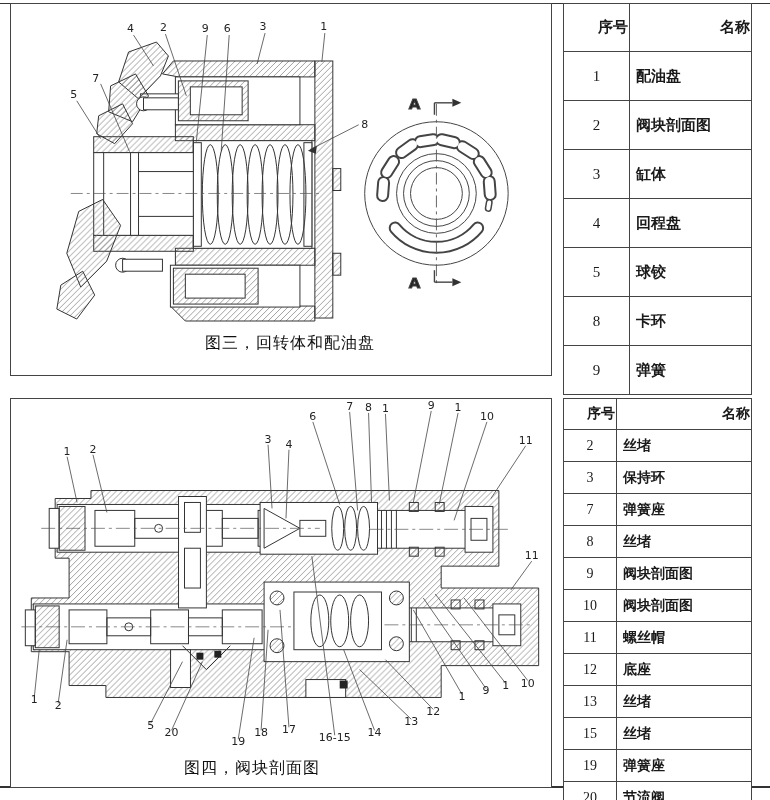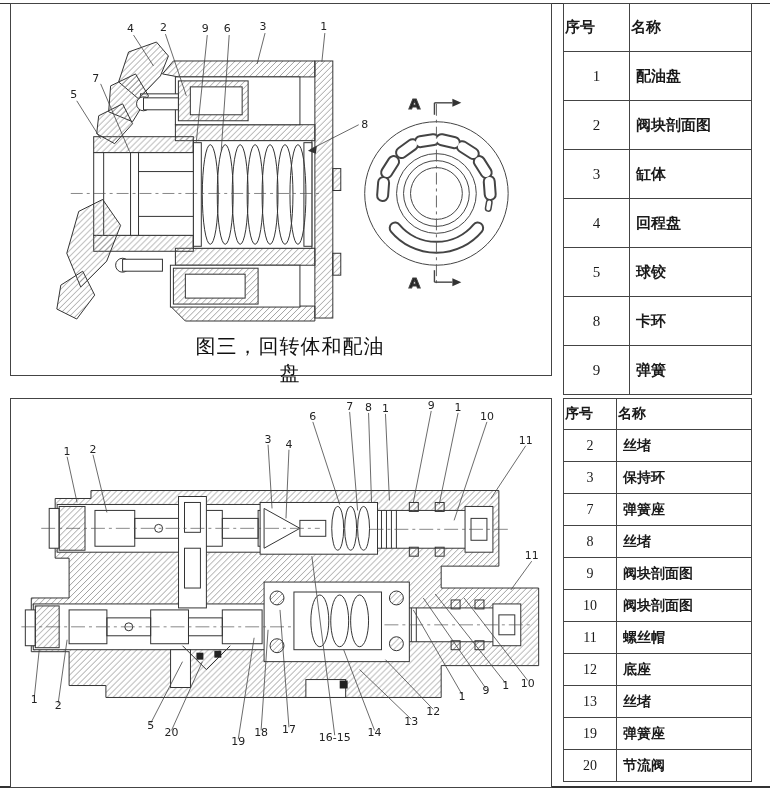--- a/index.html
+++ b/index.html
@@ -1,23 +1,23 @@
 <!DOCTYPE html>
 <html><head>
 <meta charset="utf-8">
 <style>
   html,body{margin:0;padding:0;background:#fff;}
   #page{position:relative;width:770px;height:800px;background:#fff;overflow:hidden;
         font-family:"Liberation Serif","DejaVu Serif",serif;color:#1a1a1a;}
   .rule{position:absolute;left:0;width:770px;background:#333;}
   .figbox{position:absolute;left:10px;width:540px;border:1px solid #444;background:#fff;}
-  .figcap{position:absolute;text-align:center;font-size:20px;letter-spacing:1px;color:#111;}
+  .figcap{position:absolute;text-align:center;font-size:16px;letter-spacing:1px;color:#111;}
   table.parts{position:absolute;left:563px;width:189px;border-collapse:collapse;table-layout:fixed;background:#fff;}
   table.parts td,table.parts th{border:1px solid #444;overflow:hidden;white-space:nowrap;}
-  table.parts th{font-weight:bold;text-align:left;}
+  table.parts th{font-weight:bold;text-align:right;}
   td.num{text-align:center;}
   td.nm{text-align:left;padding-left:6px;font-weight:bold;}
   #t3{top:3px;font-size:15px;}
   #t3 th{height:45px;font-size:15px;}
   #t3 td{height:46px;}
   #t3 .num{width:63px;}
   #t4{top:398px;font-size:14px;}
   #t4 th{height:28px;}
   #t4 td{height:29px;}
   #t4 .num{width:50px;}
@@ -353,20 +353,21 @@
         <text x="365" y="339">14</text>
         <text x="402" y="328">13</text>
         <text x="424" y="318">12</text>
         <text x="453" y="303">1</text>
         <text x="477" y="297">9</text>
         <text x="497" y="292">1</text>
         <text x="519" y="289">10</text>
       </g>
     </svg>
   </div>
+  <div class="figcap" style="left:152px;top:758px;width:200px;">图四，阀块剖面图</div>
 
   <table class="parts" id="t4">
     <tbody>
         <tr>
       <th class="num">序号</th>
       <th>名称</th>
     </tr>
     <tr>
           <td class="num">2</td>
           <td class="nm">丝堵</td>
@@ -397,20 +398,24 @@
         </tr>
     <tr>
           <td class="num">12</td>
           <td class="nm">底座</td>
         </tr>
     <tr>
           <td class="num">13</td>
           <td class="nm">丝堵</td>
         </tr>
     <tr>
+          <td class="num">15</td>
+          <td class="nm">丝堵</td>
+        </tr>
+    <tr>
           <td class="num">19</td>
           <td class="nm">弹簧座</td>
         </tr>
     <tr>
           <td class="num">20</td>
           <td class="nm">节流阀</td>
         </tr>
   </tbody>
     </table>
 

